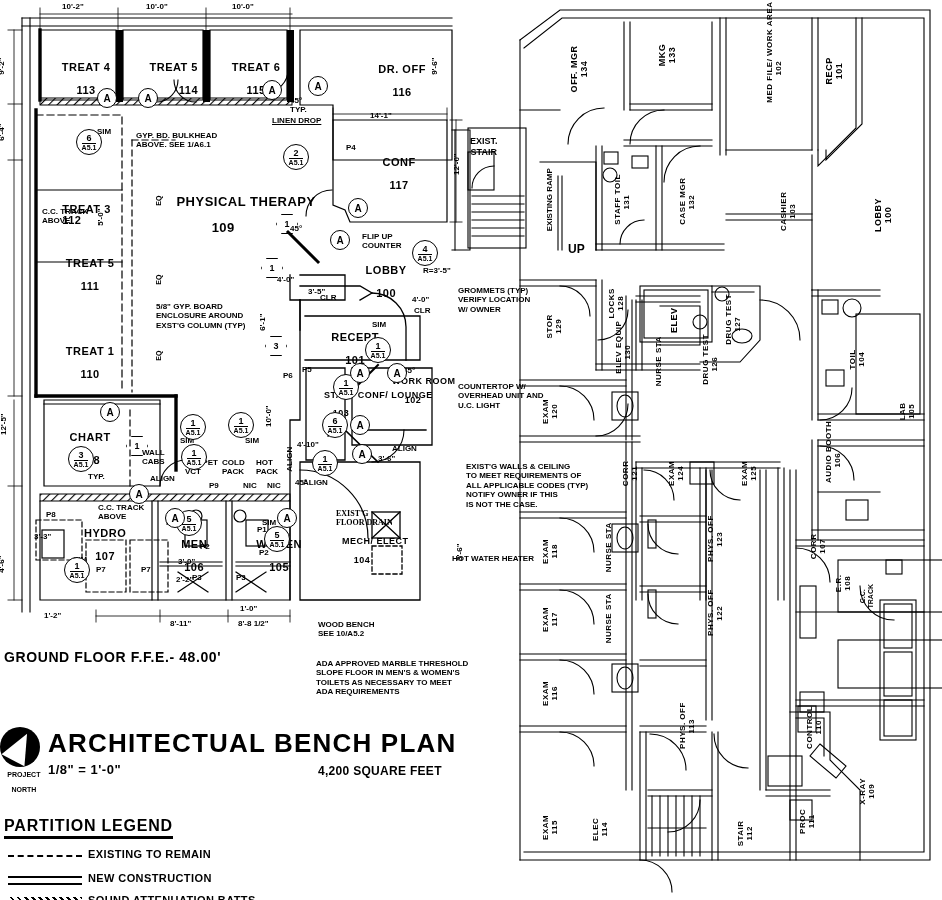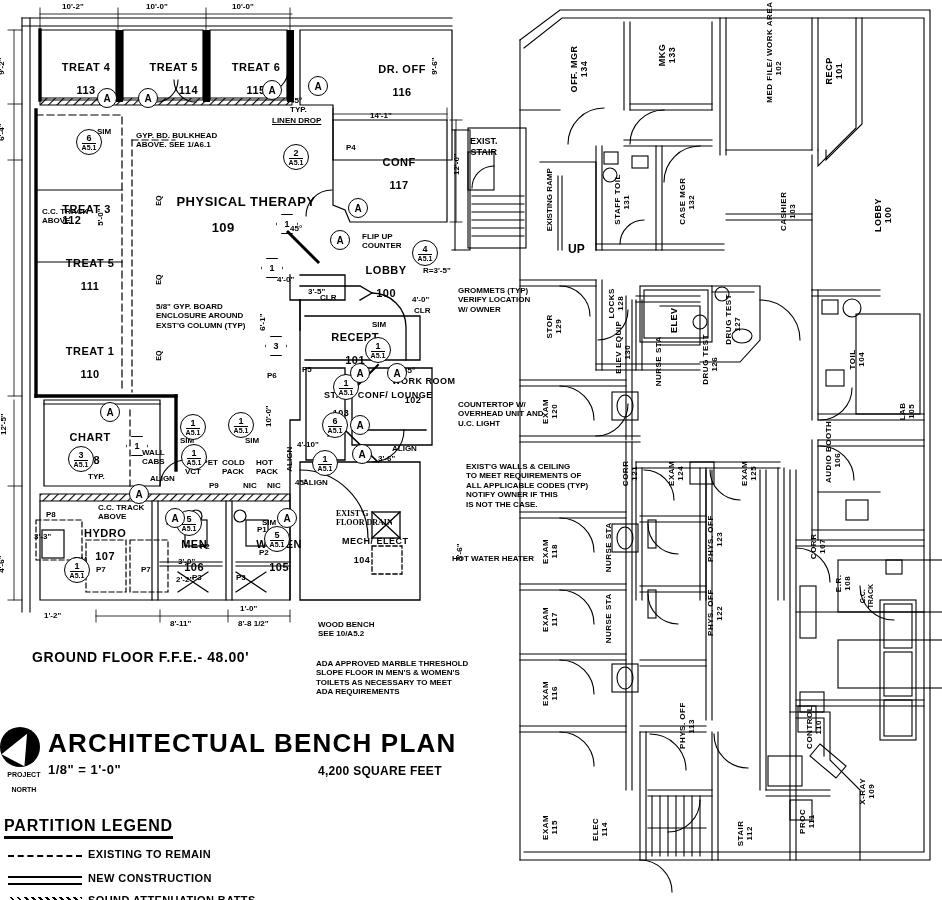--- a/index.html
+++ b/index.html
@@ -592,21 +592,21 @@
 ABOVE. SEE 1/A6.1</div>
   <div class="lbl note" style="left:156px;top:302px;">5/8" GYP. BOARD
 ENCLOSURE AROUND
 EXST'G COLUMN (TYP)</div>
   <div class="lbl note" style="left:272px;top:116px;text-decoration:underline;">LINEN DROP</div>
   <div class="lbl note" style="left:362px;top:232px;">FLIP UP
 COUNTER</div>
   <div class="lbl note" style="left:458px;top:286px;">GROMMETS (TYP)
 VERIFY LOCATION
 W/ OWNER</div>
-  <div class="lbl note" style="left:458px;top:400px;">COUNTERTOP W/
+  <div class="lbl note" style="left:458px;top:382px;">COUNTERTOP W/
 OVERHEAD UNIT AND
 U.C. LIGHT</div>
   <div class="lbl note" style="left:466px;top:462px;">EXIST'G WALLS &amp; CEILING
 TO MEET REQUIREMENTS OF
 ALL APPLICABLE CODES (TYP)
 NOTIFY OWNER IF THIS
 IS NOT THE CASE.</div>
   <div class="lbl note" style="left:452px;top:554px;">HOT WATER HEATER</div>
   <div class="lbl note" style="left:336px;top:509px;font-family:Liberation Serif, serif;">EXIST'G
 FLOOR DRAIN</div>
@@ -649,21 +649,21 @@
   <div class="lbl note" style="left:97px;top:127px;">SIM</div>
   <div class="lbl note" style="left:180px;top:436px;">SIM</div>
   <div class="lbl note" style="left:245px;top:436px;">SIM</div>
   <div class="lbl note" style="left:372px;top:320px;">SIM</div>
   <div class="lbl note" style="left:262px;top:518px;">SIM</div>
   <div class="lbl note" style="left:73px;top:555px;">SIM</div>
   <div class="lbl note" style="left:88px;top:472px;">TYP.</div>
 
   <div class="lbl note" style="left:346px;top:143px;">P4</div>
   <div class="lbl note" style="left:327px;top:430px;">P4</div>
-  <div class="lbl note" style="left:259px;top:371px;padding-left:8px;">P6</div>
+  <div class="lbl note" style="left:275px;top:371px;padding-left:8px;">P6</div>
   <div class="lbl note" style="left:96px;top:565px;">P7</div>
   <div class="lbl note" style="left:141px;top:565px;">P7</div>
   <div class="lbl note" style="left:46px;top:510px;">P8</div>
   <div class="lbl note" style="left:209px;top:481px;">P9</div>
   <div class="lbl note" style="left:243px;top:481px;">NIC</div>
   <div class="lbl note" style="left:267px;top:481px;">NIC</div>
   <div class="lbl note" style="left:200px;top:542px;">P2</div>
   <div class="lbl note" style="left:259px;top:548px;">P2</div>
   <div class="lbl note" style="left:192px;top:573px;">P3</div>
   <div class="lbl note" style="left:236px;top:573px;">P3</div>
@@ -785,21 +785,21 @@
     </div>
 
   <div class="ns-logo" style="left:0px;top:727px;"></div>
   <div class="lbl np-label" style="left:-10px;top:764px;width:60px;">
     <span>PROJECT</span><br>
     <span>NORTH</span>
   </div>
   <div class="lbl title-main" style="left:48px;top:730px;">ARCHITECTUAL BENCH PLAN</div>
   <div class="lbl title-scale" style="left:48px;top:763px;">1/8" = 1'-0"</div>
   <div class="lbl title-sf" style="left:318px;top:765px;">4,200 SQUARE FEET</div>
-  <div class="lbl ffe" style="left:4px;top:650px;margin-left:28px;">GROUND FLOOR F.F.E.- 48.00'</div>
+  <div class="lbl ffe" style="left:4px;top:650px;">GROUND FLOOR F.F.E.- 48.00'</div>
 
   <div class="lbl legend-title" style="left:4px;top:818px;">PARTITION LEGEND</div>
   <div style="position:absolute;left:8px;top:855px;width:74px;height:2px;border-top:2px dashed #000;"></div>
   <div class="lbl legend-item" style="left:88px;top:849px;">EXISTING TO REMAIN</div>
   <div style="position:absolute;left:8px;top:876px;width:74px;height:5px;border-top:2px solid #000;border-bottom:2px solid #000;"></div>
   <div class="lbl legend-item" style="left:88px;top:873px;">NEW CONSTRUCTION</div>
   <div style="position:absolute;left:8px;top:897px;width:74px;height:6px;background:repeating-linear-gradient(45deg,#000 0 2px,#fff 2px 5px);"></div>
   <div class="lbl legend-item" style="left:88px;top:895px;">SOUND ATTENUATION BATTS</div>
 
 </div>

